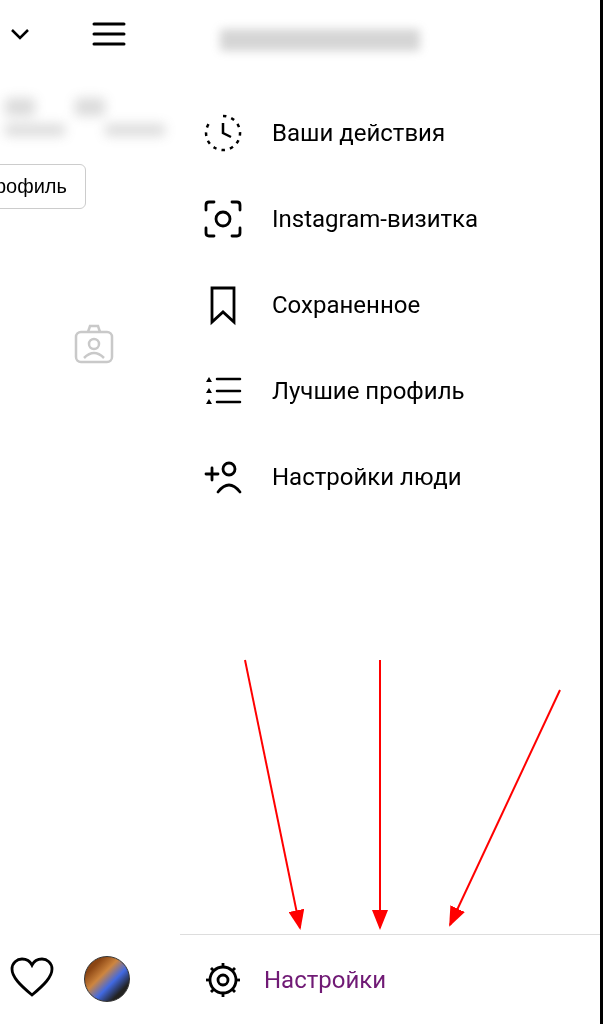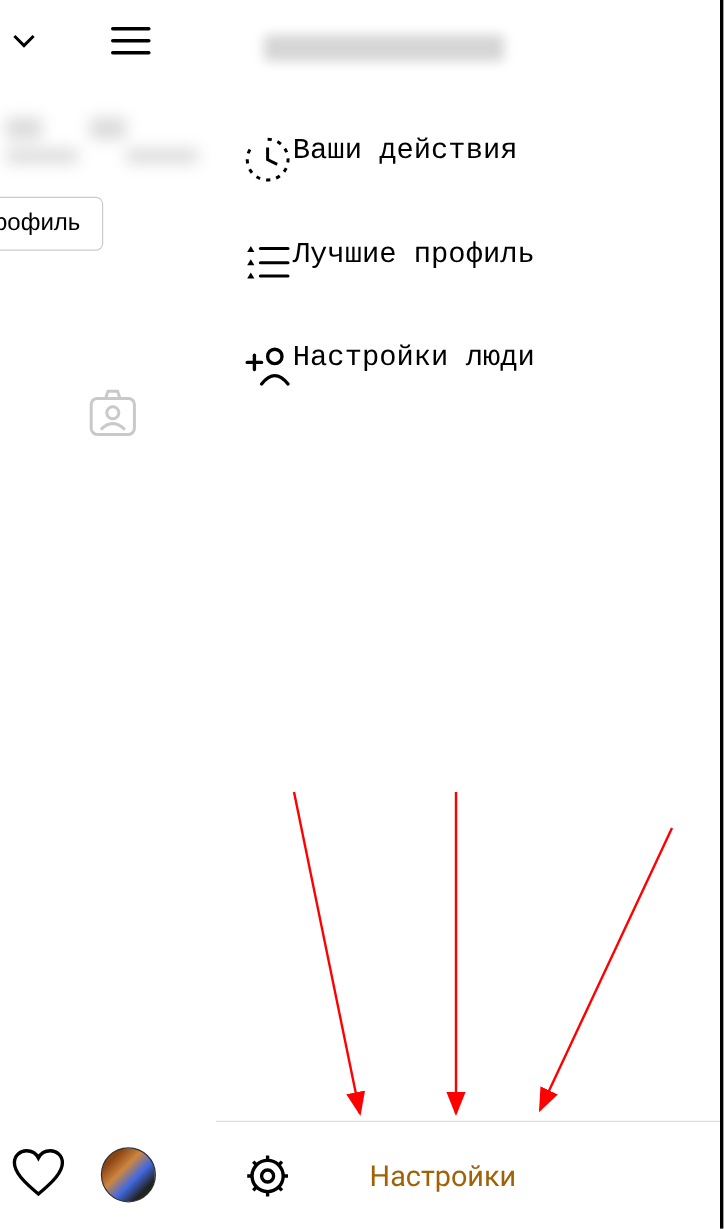--- a/index.html
+++ b/index.html
@@ -108,23 +108,24 @@
       border-radius: 3px;
       filter: blur(5px);
       opacity: 0.35;
     }
     .menu-list {
       margin-top: 30px;
       padding-left: 22px;
     }
     .menu-item {
       display: flex;
+      align-items: center;
+      gap: 28px;
       padding: 22px 0;
       cursor: pointer;
-      font-family: Liberation Mono, monospace;
     }
     .menu-icon {
       width: 42px;
       height: 42px;
       flex-shrink: 0;
       display: flex;
       align-items: center;
       justify-content: center;
     }
     .menu-label {
@@ -141,22 +142,21 @@
       border-top: 1.5px solid #ddd;
       display: flex;
       align-items: center;
       gap: 20px;
       padding-left: 22px;
       cursor: pointer;
       background: #fff;
     }
     .settings-label {
       font-size: 24px;
-      color: #a16207;
-      margin-left: 44px;
+      color: #701a75;
     }
     .bottom-nav {
       position: absolute;
       bottom: 0;
       left: 0;
       width: 180px;
       height: 90px;
       display: flex;
       align-items: center;
       gap: 30px;
@@ -237,21 +237,41 @@
       <div class="menu-item">
         <span class="menu-icon">
           <svg viewBox="0 0 42 42" fill="none" stroke="#000" stroke-width="2.5">
             <path d="M21 4 A17 17 0 1 1 9 9" stroke-dasharray="3.5 5"></path>
             <polyline points="21,11 21,21 29,25" stroke-dasharray="0"></polyline>
           </svg>
         </span>
         <span class="menu-label">Ваши действия</span>
       </div>
 
-
+      <div class="menu-item">
+        <span class="menu-icon">
+          <svg viewBox="0 0 42 42" fill="none" stroke="#000" stroke-width="2.8" stroke-linecap="round">
+            <path d="M4 12 V7 Q4 4 7 4 H12"></path>
+            <path d="M30 4 H35 Q38 4 38 7 V12"></path>
+            <path d="M38 30 V35 Q38 38 35 38 H30"></path>
+            <path d="M12 38 H7 Q4 38 4 35 V30"></path>
+            <circle cx="21" cy="21" r="7"></circle>
+          </svg>
+        </span>
+        <span class="menu-label">Instagram-визитка</span>
+      </div>
+
+      <div class="menu-item">
+        <span class="menu-icon">
+          <svg viewBox="0 0 42 42" fill="none" stroke="#000" stroke-width="2.8">
+            <path d="M10 4 H32 V38 L21 28 L10 38 Z"></path>
+          </svg>
+        </span>
+        <span class="menu-label">Сохраненное</span>
+      </div>
 
       <div class="menu-item">
         <span class="menu-icon">
           <svg viewBox="0 0 42 42" fill="none" stroke="#000" stroke-width="2.5" stroke-linecap="round">
             <polygon points="7,7 10,12 4,12" fill="#000" stroke="none"></polygon>
             <line x1="15" y1="9" x2="38" y2="9"></line>
             <polygon points="7,18 10,23 4,23" fill="#000" stroke="none"></polygon>
             <line x1="15" y1="21" x2="38" y2="21"></line>
             <polygon points="7,29 10,34 4,34" fill="#000" stroke="none"></polygon>
             <line x1="15" y1="32" x2="38" y2="32"></line>

